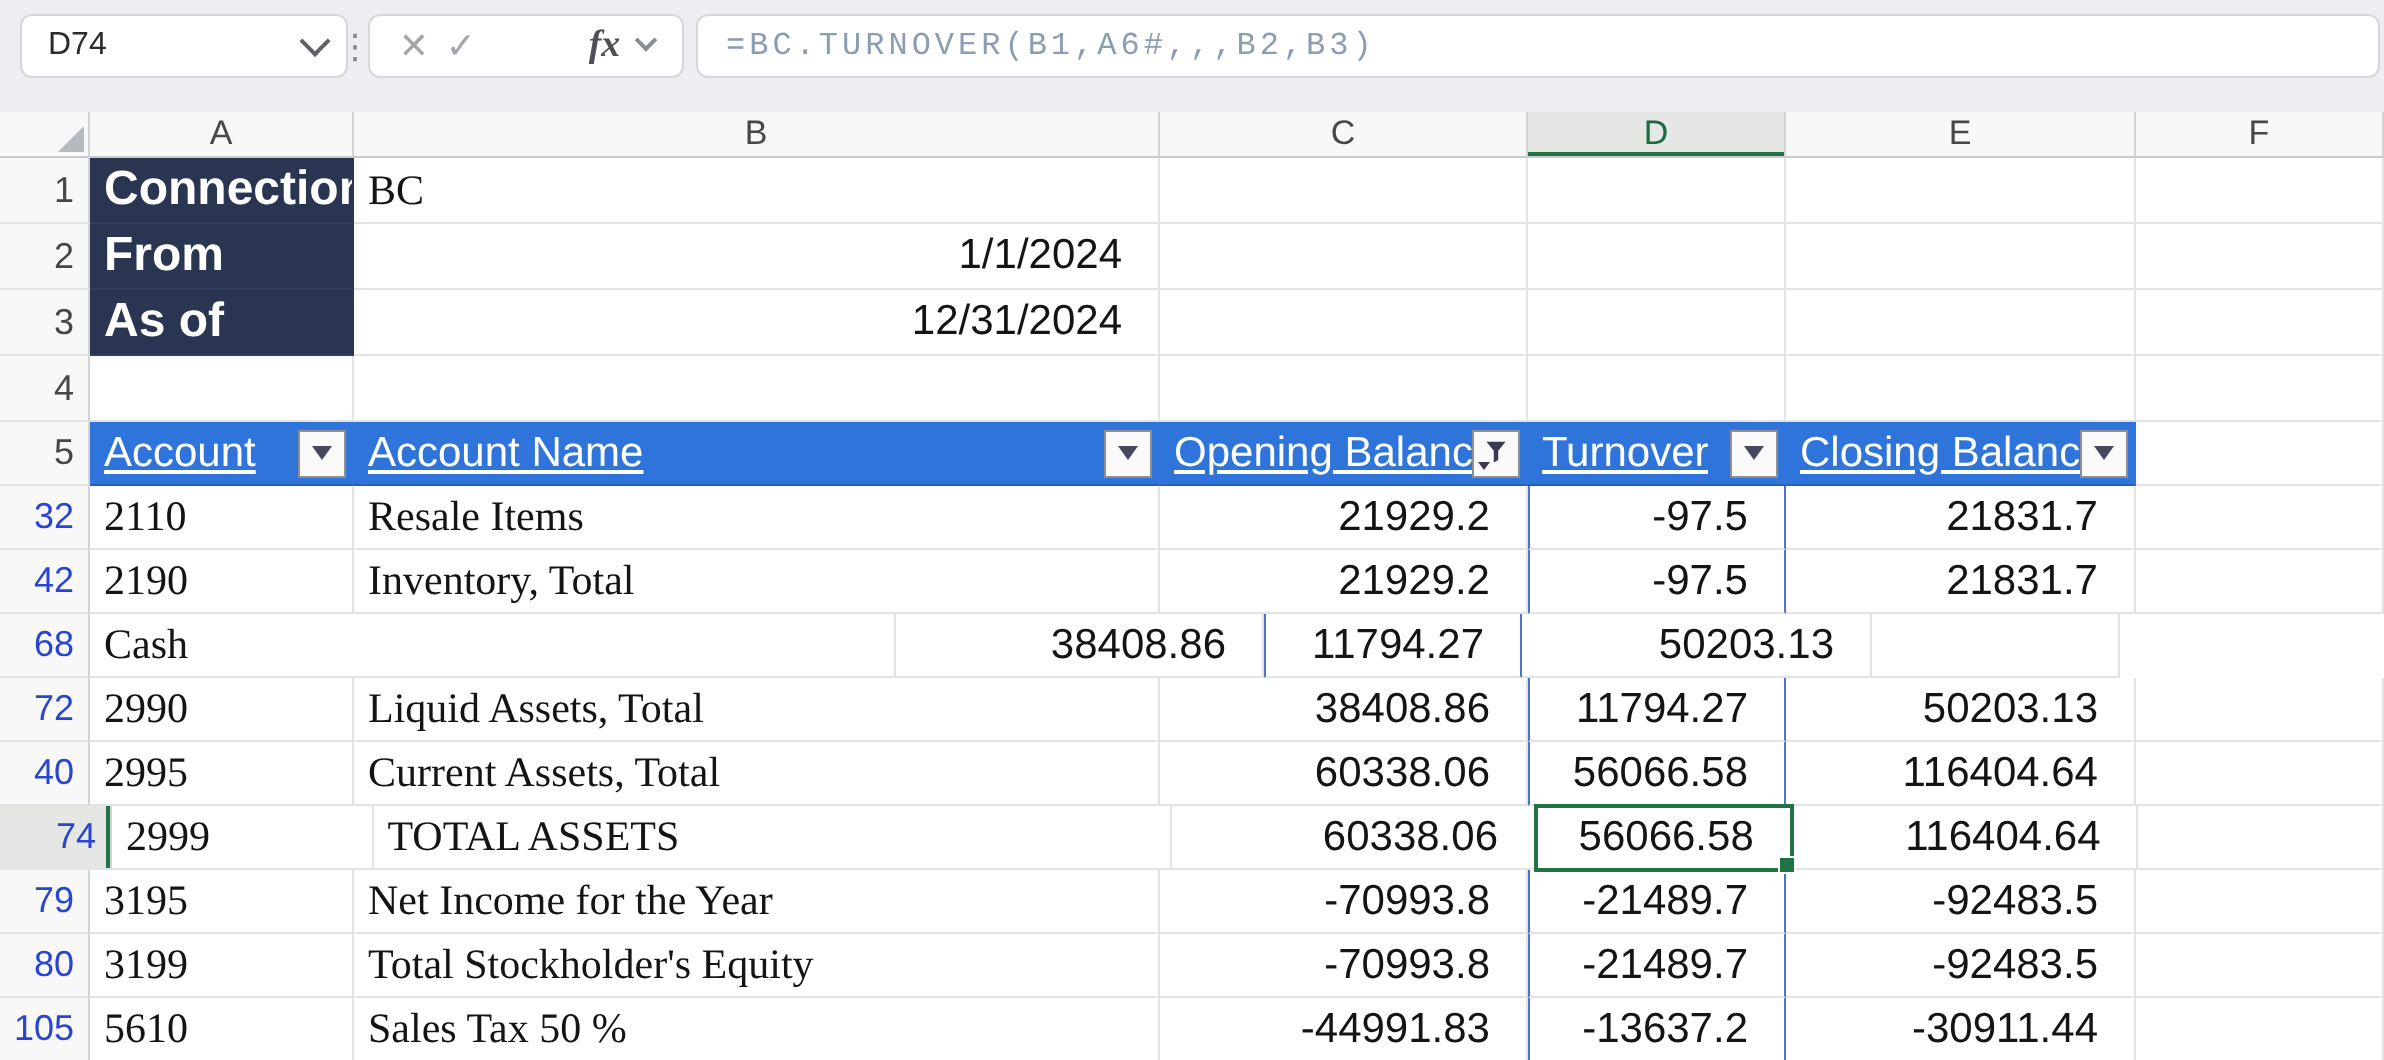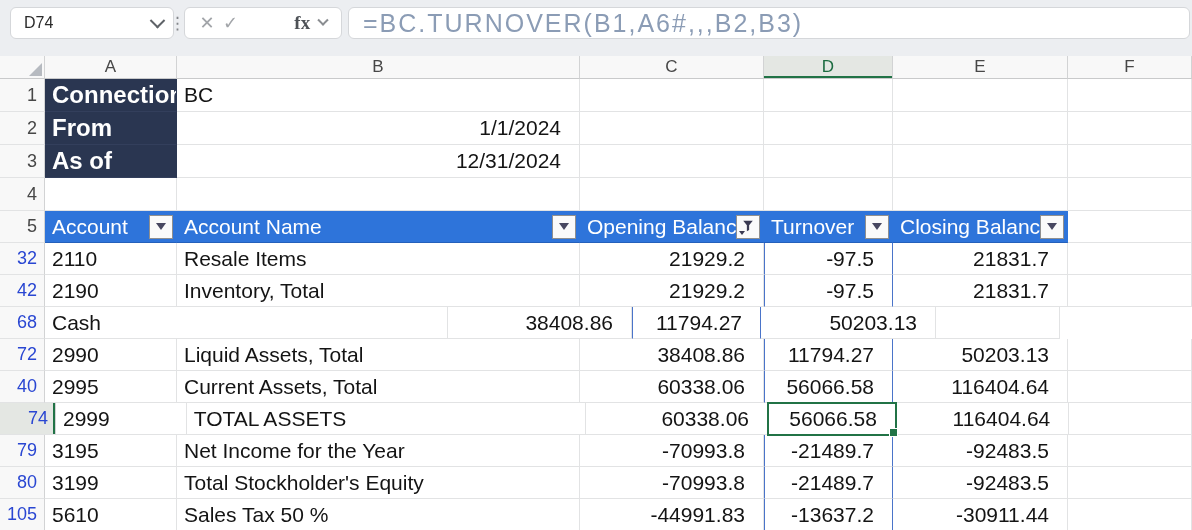--- a/index.html
+++ b/index.html
@@ -17,24 +17,24 @@
     background:#fff;border:1px solid #d5d7da;border-radius:6px;height:32px;
     box-sizing:border-box;display:flex;align-items:center;
   }
   .namebox{position:absolute;left:10px;top:7px;width:164px;padding:0 10px 0 13px;justify-content:space-between;cursor:default;}
   .namebox .nbval{font-size:16px;color:#2b2b2b;}
   .chev{width:9px;height:9px;border-right:2px solid #5f6368;border-bottom:2px solid #5f6368;transform:rotate(45deg) translate(-2px,-2px);display:inline-block;}
   .chev.small{width:6px;height:6px;border-color:#8a8d91;}
   .kebab{position:absolute;left:169px;top:7px;height:32px;display:flex;align-items:center;color:#83868a;font-size:17px;letter-spacing:0;}
   .fxgroup{position:absolute;left:184px;top:7px;width:158px;justify-content:space-evenly;padding:0 6px;}
   .ic{color:#a2a5a9;font-size:18px;line-height:1;}
-  .fx{font-family:"Liberation Serif", serif;font-weight:700;font-size:19px;color:#4d5156;margin-left:48px;}
+  .fx{font-family:"Liberation Serif", serif;font-style:italic;font-weight:700;font-size:19px;color:#4d5156;margin-left:48px;}
   .formulabar{position:absolute;left:348px;top:7px;right:2px;padding:0 14px;overflow:hidden;}
   .formulatext{
-    font-family:Liberation Sans, sans-serif;font-size:25px;letter-spacing:2px;
+    font-family:Liberation Mono, monospace;font-size:16px;letter-spacing:2px;
     color:#8b9cb5;white-space:nowrap;
   }
   
   :root{--w0:45px;--w1:132px;--w2:403px;--w3:184px;--w4:129px;--w5:175px;--w6:124px;
         --green:#217346;--spill:#4a74c9;--grid:#e2e3e4;--hdrline:#d2d3d4;}
   .grid{width:1192px;}
   .r{display:flex;}
   .c{box-sizing:border-box;border-right:1px solid var(--grid);border-bottom:1px solid var(--grid);
      display:flex;align-items:center;overflow:hidden;white-space:nowrap;background:#fff;}
   .w0{width:var(--w0);}.w1{width:var(--w1);}.w2{width:var(--w2);}.w3{width:var(--w3);}
@@ -48,27 +48,27 @@
        border-bottom:13px solid #b6bac0;border-left:13px solid transparent;}
   .selcol{background:#e4e7e3 !important;color:#1c6b40 !important;box-shadow:inset 0 -2px 0 var(--green);}
   
   .rowhdr{background:#f8f8f8;border-right:1px solid var(--hdrline);justify-content:flex-end;
           padding-right:7px;font-size:18px;color:#474747;}
   .rowhdr.filtered{color:#2946d2;}
   .rowhdr.selhdr{background:#e4e7e3;box-shadow:inset -2px 0 0 var(--green);padding-left:48px;}
   
   .h-info{height:33px;}.h-hdr{height:32px;}.h-data{height:32px;}
   .cell{font-size:21px;color:#141414;}
-  .txt{padding-left:7px;justify-content:flex-start;}
+  .txt{padding-left:7px;justify-content:flex-start;font-family:Liberation Serif, serif;}
   .num{padding-right:18px;justify-content:flex-end;}
   .navy{background:#2a3651;border-right-color:#2a3651;border-bottom-color:#333f5c;
         color:#fff;font-weight:700;font-size:24px;padding-left:7px;}
   
   .thdr{background:#2e74da;border-right-color:#2e74da;border-bottom-color:#2460bb;
-        color:#fff;font-size:21px;position:relative;padding-left:7px;}
+        color:#fff;font-size:21px;position:relative;padding-left:7px;text-decoration:underline;}
   .thdr .lbl{overflow:hidden;white-space:nowrap;margin-right:26px;}
   .fbtn{position:absolute;right:3px;top:50%;transform:translateY(-50%);width:24px;height:24px;
         background:#fafafa;border:1px solid #8f8f8f;box-sizing:border-box;
         display:flex;align-items:center;justify-content:center;}
   .arrow{width:0;height:0;border-left:5px solid transparent;border-right:5px solid transparent;
          border-top:7px solid #474760;}
   .fbtn .tinyarrow{position:absolute;left:2px;bottom:3px;border-left:3px solid transparent;
          border-right:3px solid transparent;border-top:4px solid #3a3a52;width:0;height:0;}
   
   .spill{border-left:1px solid var(--spill);border-right:1px solid var(--spill);}

